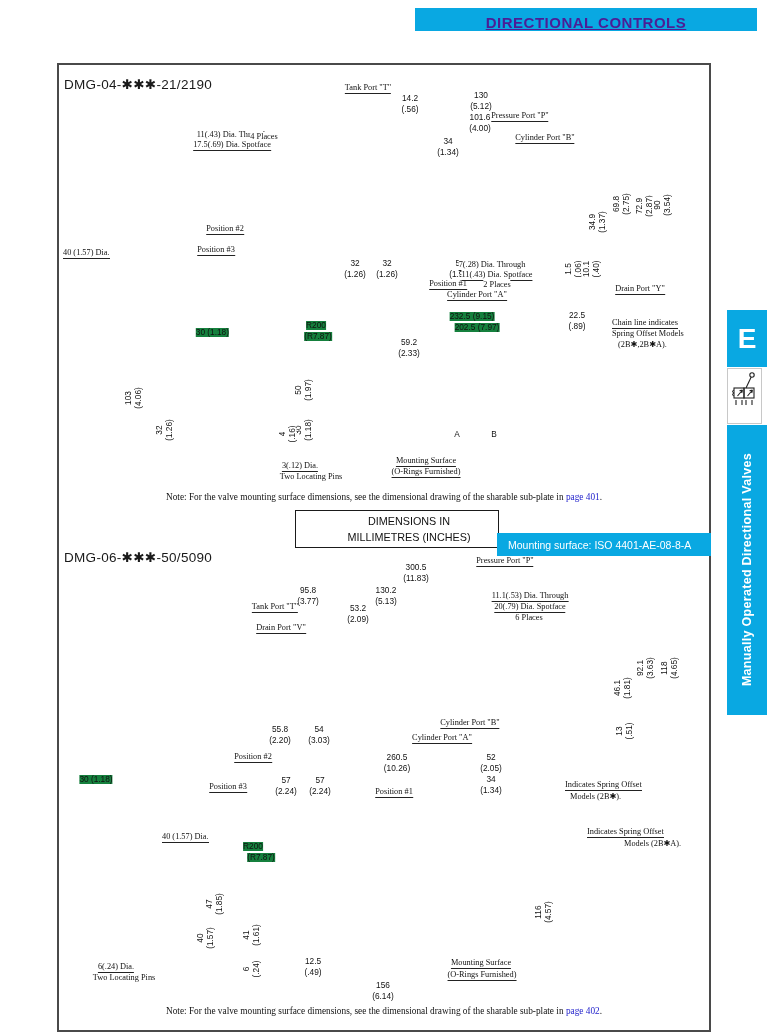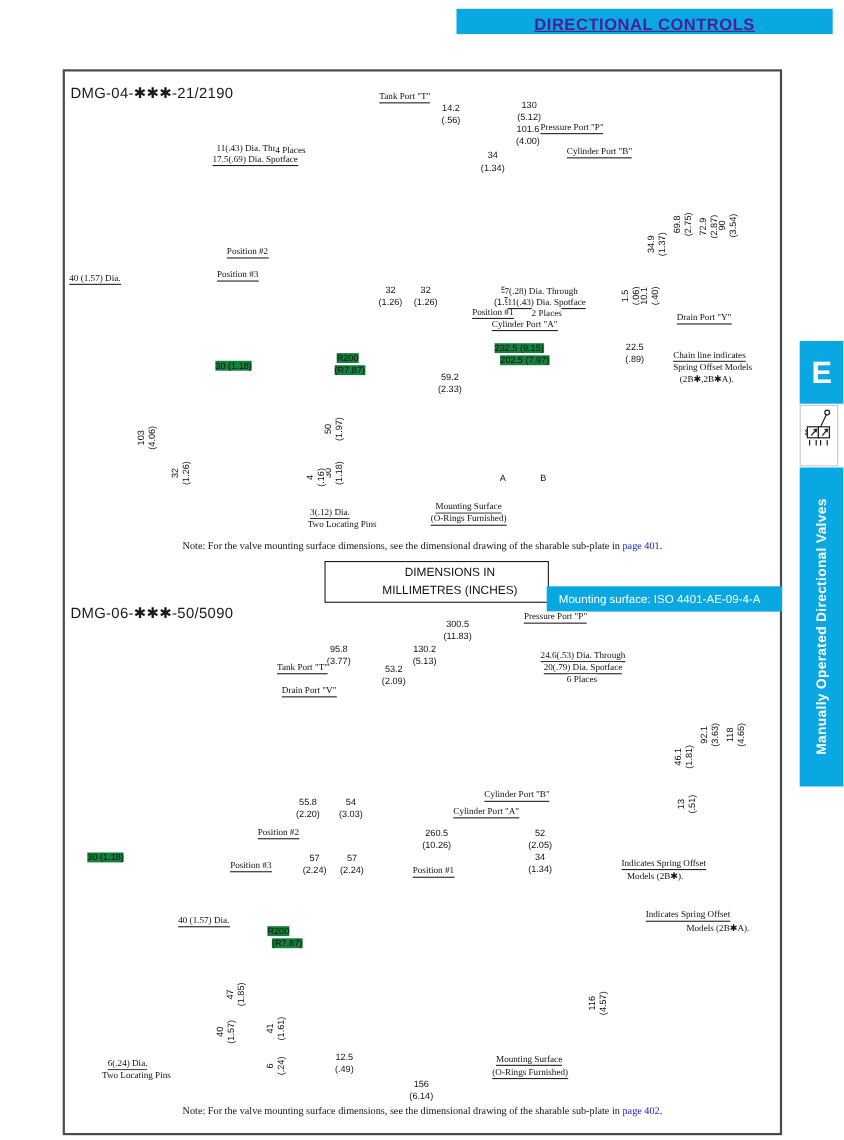--- a/index.html
+++ b/index.html
@@ -323,21 +323,21 @@
   </div>
   <div class="box"></div>
 
   <div class="ttl lab" style="left:64px;top:76px;">DMG-04-✱✱✱-21/2190</div>
 
   <div class="dimbox lab">
     <div>DIMENSIONS IN</div>
     <div>MILLIMETRES (INCHES)</div>
   </div>
   <div class="mb lab" style="left:497px;top:533px;">
-    <span>Mounting surface: ISO 4401-AE-09-4-A</span>
+    <span>Mounting surface: ISO 4401-AE-08-8-A</span>
   </div>
   <div class="ttl lab" style="left:64px;top:549px;">DMG-06-✱✱✱-50/5090</div>
 
   <span class="lb c ul lab" style="left:368px;top:83px;">Tank Port "T"</span>
   <div class="st2 lab" style="left:410px;top:93px;">
       <span>14.2</span>
       <span>(.56)</span>
     </div>
   <div class="st2 lab" style="left:481px;top:90px;">
       <span>130</span>
@@ -459,21 +459,21 @@
       <span>130.2</span>
       <span>(5.13)</span>
     </div>
   <div class="st2 lab" style="left:358px;top:603px;">
       <span>53.2</span>
       <span>(2.09)</span>
     </div>
   <span class="lb c ul lab" style="left:505px;top:556px;">Pressure Port "P"</span>
   <span class="lb c ul lab" style="left:275px;top:602px;">Tank Port "T"</span>
   <span class="lb c ul lab" style="left:281px;top:623px;">Drain Port "V"</span>
-  <span class="lb c ul lab" style="left:530px;top:591px;">24.6(.53) Dia. Through</span>
+  <span class="lb c ul lab" style="left:530px;top:591px;">11.1(.53) Dia. Through</span>
   <span class="lb c ul lab" style="left:530px;top:602px;">20(.79) Dia. Spotface</span>
   <span class="lb c lab" style="left:529px;top:613px;">6 Places</span>
   <div class="vd2 lab" style="left:622px;top:688px;">
       <span>46.1</span>
       <span>(1.81)</span>
     </div>
   <div class="vd2 lab" style="left:645px;top:668px;">
       <span>92.1</span>
       <span>(3.63)</span>
     </div>

